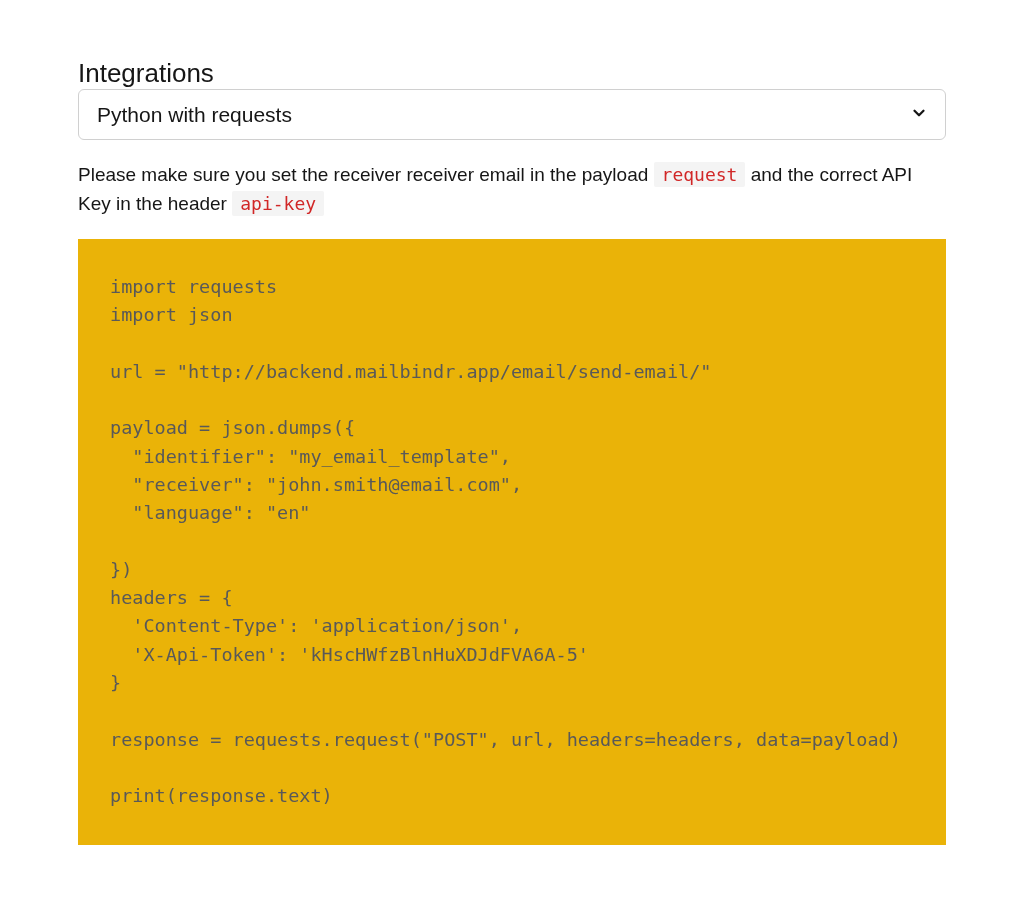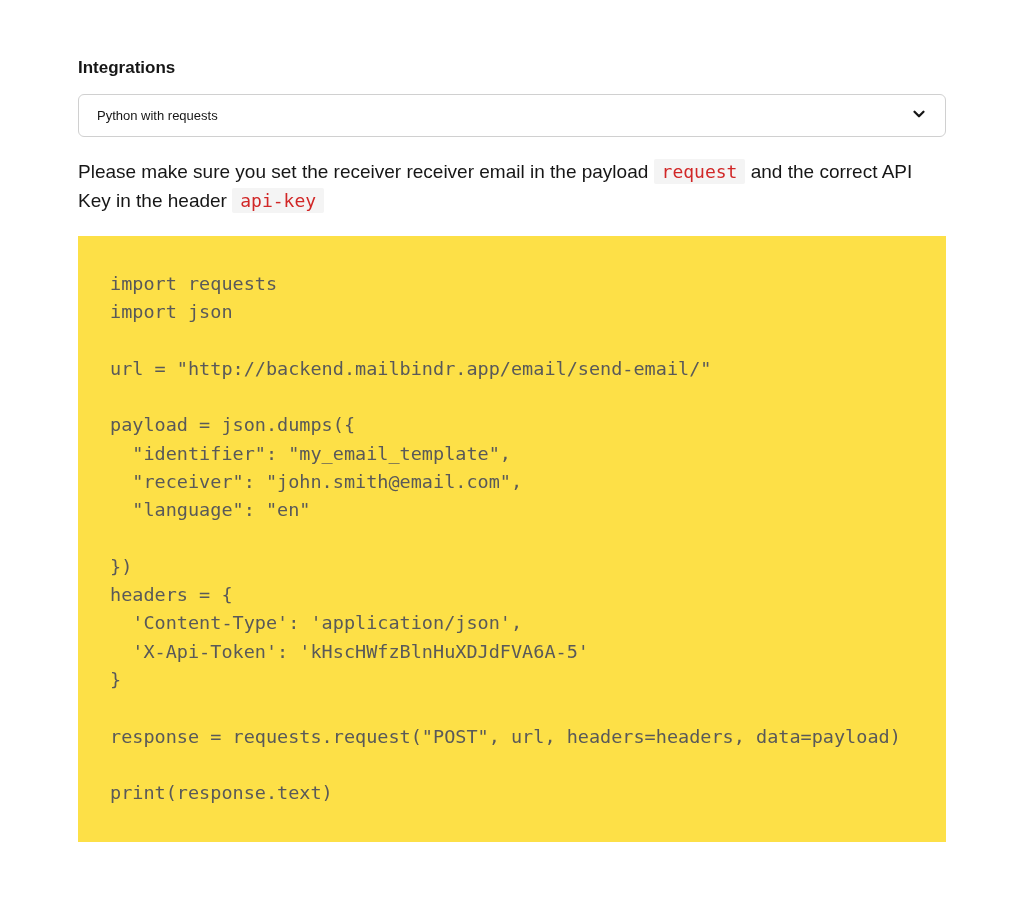--- a/index.html
+++ b/index.html
@@ -7,35 +7,35 @@
       margin: 0;
       padding: 0;
     }
     body {
       font-family: -apple-system, BlinkMacSystemFont, 'Segoe UI', Helvetica, Arial, sans-serif;
       background: #ffffff;
       padding: 58px 78px;
       color: #161616;
     }
     .section-title {
-      font-size: 17px;
-      font-weight: 700;
-      margin-bottom: 16px;
+      font-size: 26px;
+      font-weight: 400;
+      margin-bottom: 0;
     }
     .dropdown-wrap {
       position: relative;
       width: 100%;
       margin-bottom: 20px;
     }
     .dropdown {
       width: 100%;
       border: 1px solid #d0d0d0;
       border-radius: 6px;
       padding: 13px 18px;
-      font-size: 13px;
+      font-size: 21px;
       font-weight: 500;
       background: #ffffff;
       appearance: none;
       -webkit-appearance: none;
       cursor: pointer;
       color: #161616;
     }
     .chevron {
       position: absolute;
       right: 18px;
@@ -55,21 +55,21 @@
     }
     .inline-code {
       font-family: ui-monospace, SFMono-Regular, "SF Mono", Menlo, Consolas, monospace;
       background: #f4f4f4;
       color: #d12727;
       padding: 2px 8px;
       font-size: 18px;
       border-radius: 2px;
     }
     .code-block {
-      background: #fde047;
+      background: #eab308;
       padding: 34px 32px;
       border-radius: 0;
     }
     .code-block pre {
       margin: 0;
       font-family: ui-monospace, SFMono-Regular, "SF Mono", Menlo, Consolas, monospace;
       font-size: 18.5px;
       line-height: 1.53;
       color: #595959;
       white-space: pre;

